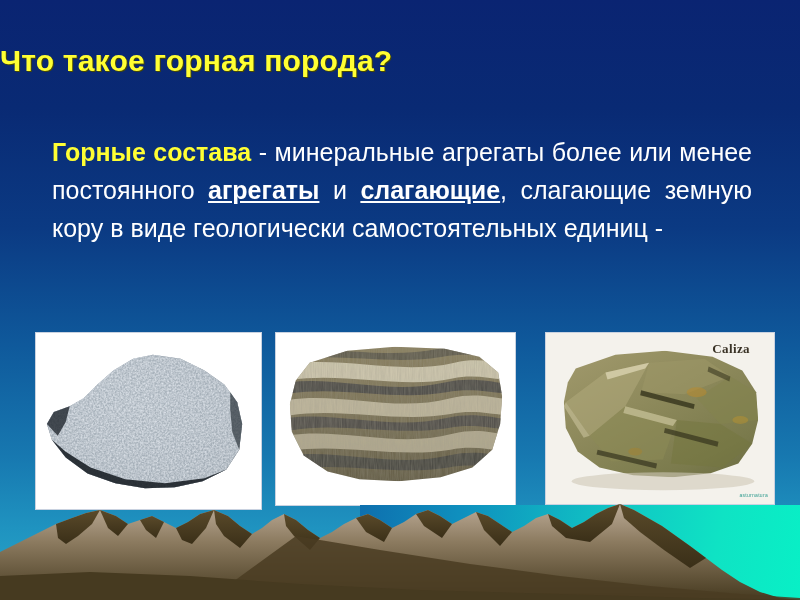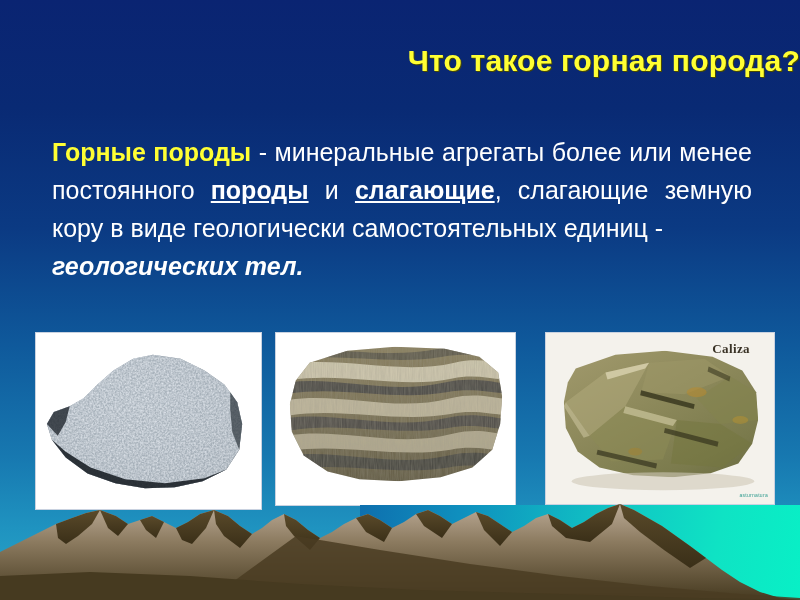--- a/index.html
+++ b/index.html
@@ -44,21 +44,21 @@
         #0fe3c4 80%,
         #08f0c6 100%);
   }
   .mtn-svg { position:absolute; left:0; bottom:0; width:800px; height:120px; }
 
   
   #title {
     position:absolute;
     left:0; top:44px;
     width:800px;
-    text-align:right;
+    text-align:left;
     font-size:30px;
     font-weight:bold;
     color:#ffff33;
     letter-spacing:0.2px;
     text-shadow:1px 1px 0 #4a4a00;
   }
 
   
   #body-text {
     position:absolute;
@@ -107,21 +107,21 @@
   }
 </style>
 </head>
 <body>
 
 <div id="slide">
 
   <div id="title">Что такое горная порода?</div>
 
   <div id="body-text">
-    <span class="term">Горные породы</span><span> - минеральные агрегаты более или менее постоянного </span><span class="u-bold">породы</span><span> и </span><span class="u-bold">слагающие</span><span>, слагающие земную кору в виде геологически самостоятельных единиц - </span><span class="bold-ital lastline">геологических тел.</span>
+    <span class="term">Горные состава</span><span> - минеральные агрегаты более или менее постоянного </span><span class="u-bold">агрегаты</span><span> и </span><span class="u-bold">слагающие</span><span>, слагающие земную кору в виде геологически самостоятельных единиц - </span>
   </div>
 
   <div class="photo" id="photo-1">
     <svg viewBox="0 0 227 178" preserveAspectRatio="none">
       <defs>
         <radialGradient id="grBody" cx="45%" cy="35%" r="75%">
           <stop offset="0%" stop-color="#c9d2da"></stop>
           <stop offset="45%" stop-color="#8e9aa6"></stop>
           <stop offset="80%" stop-color="#4a5560"></stop>
           <stop offset="100%" stop-color="#1d232a"></stop>

